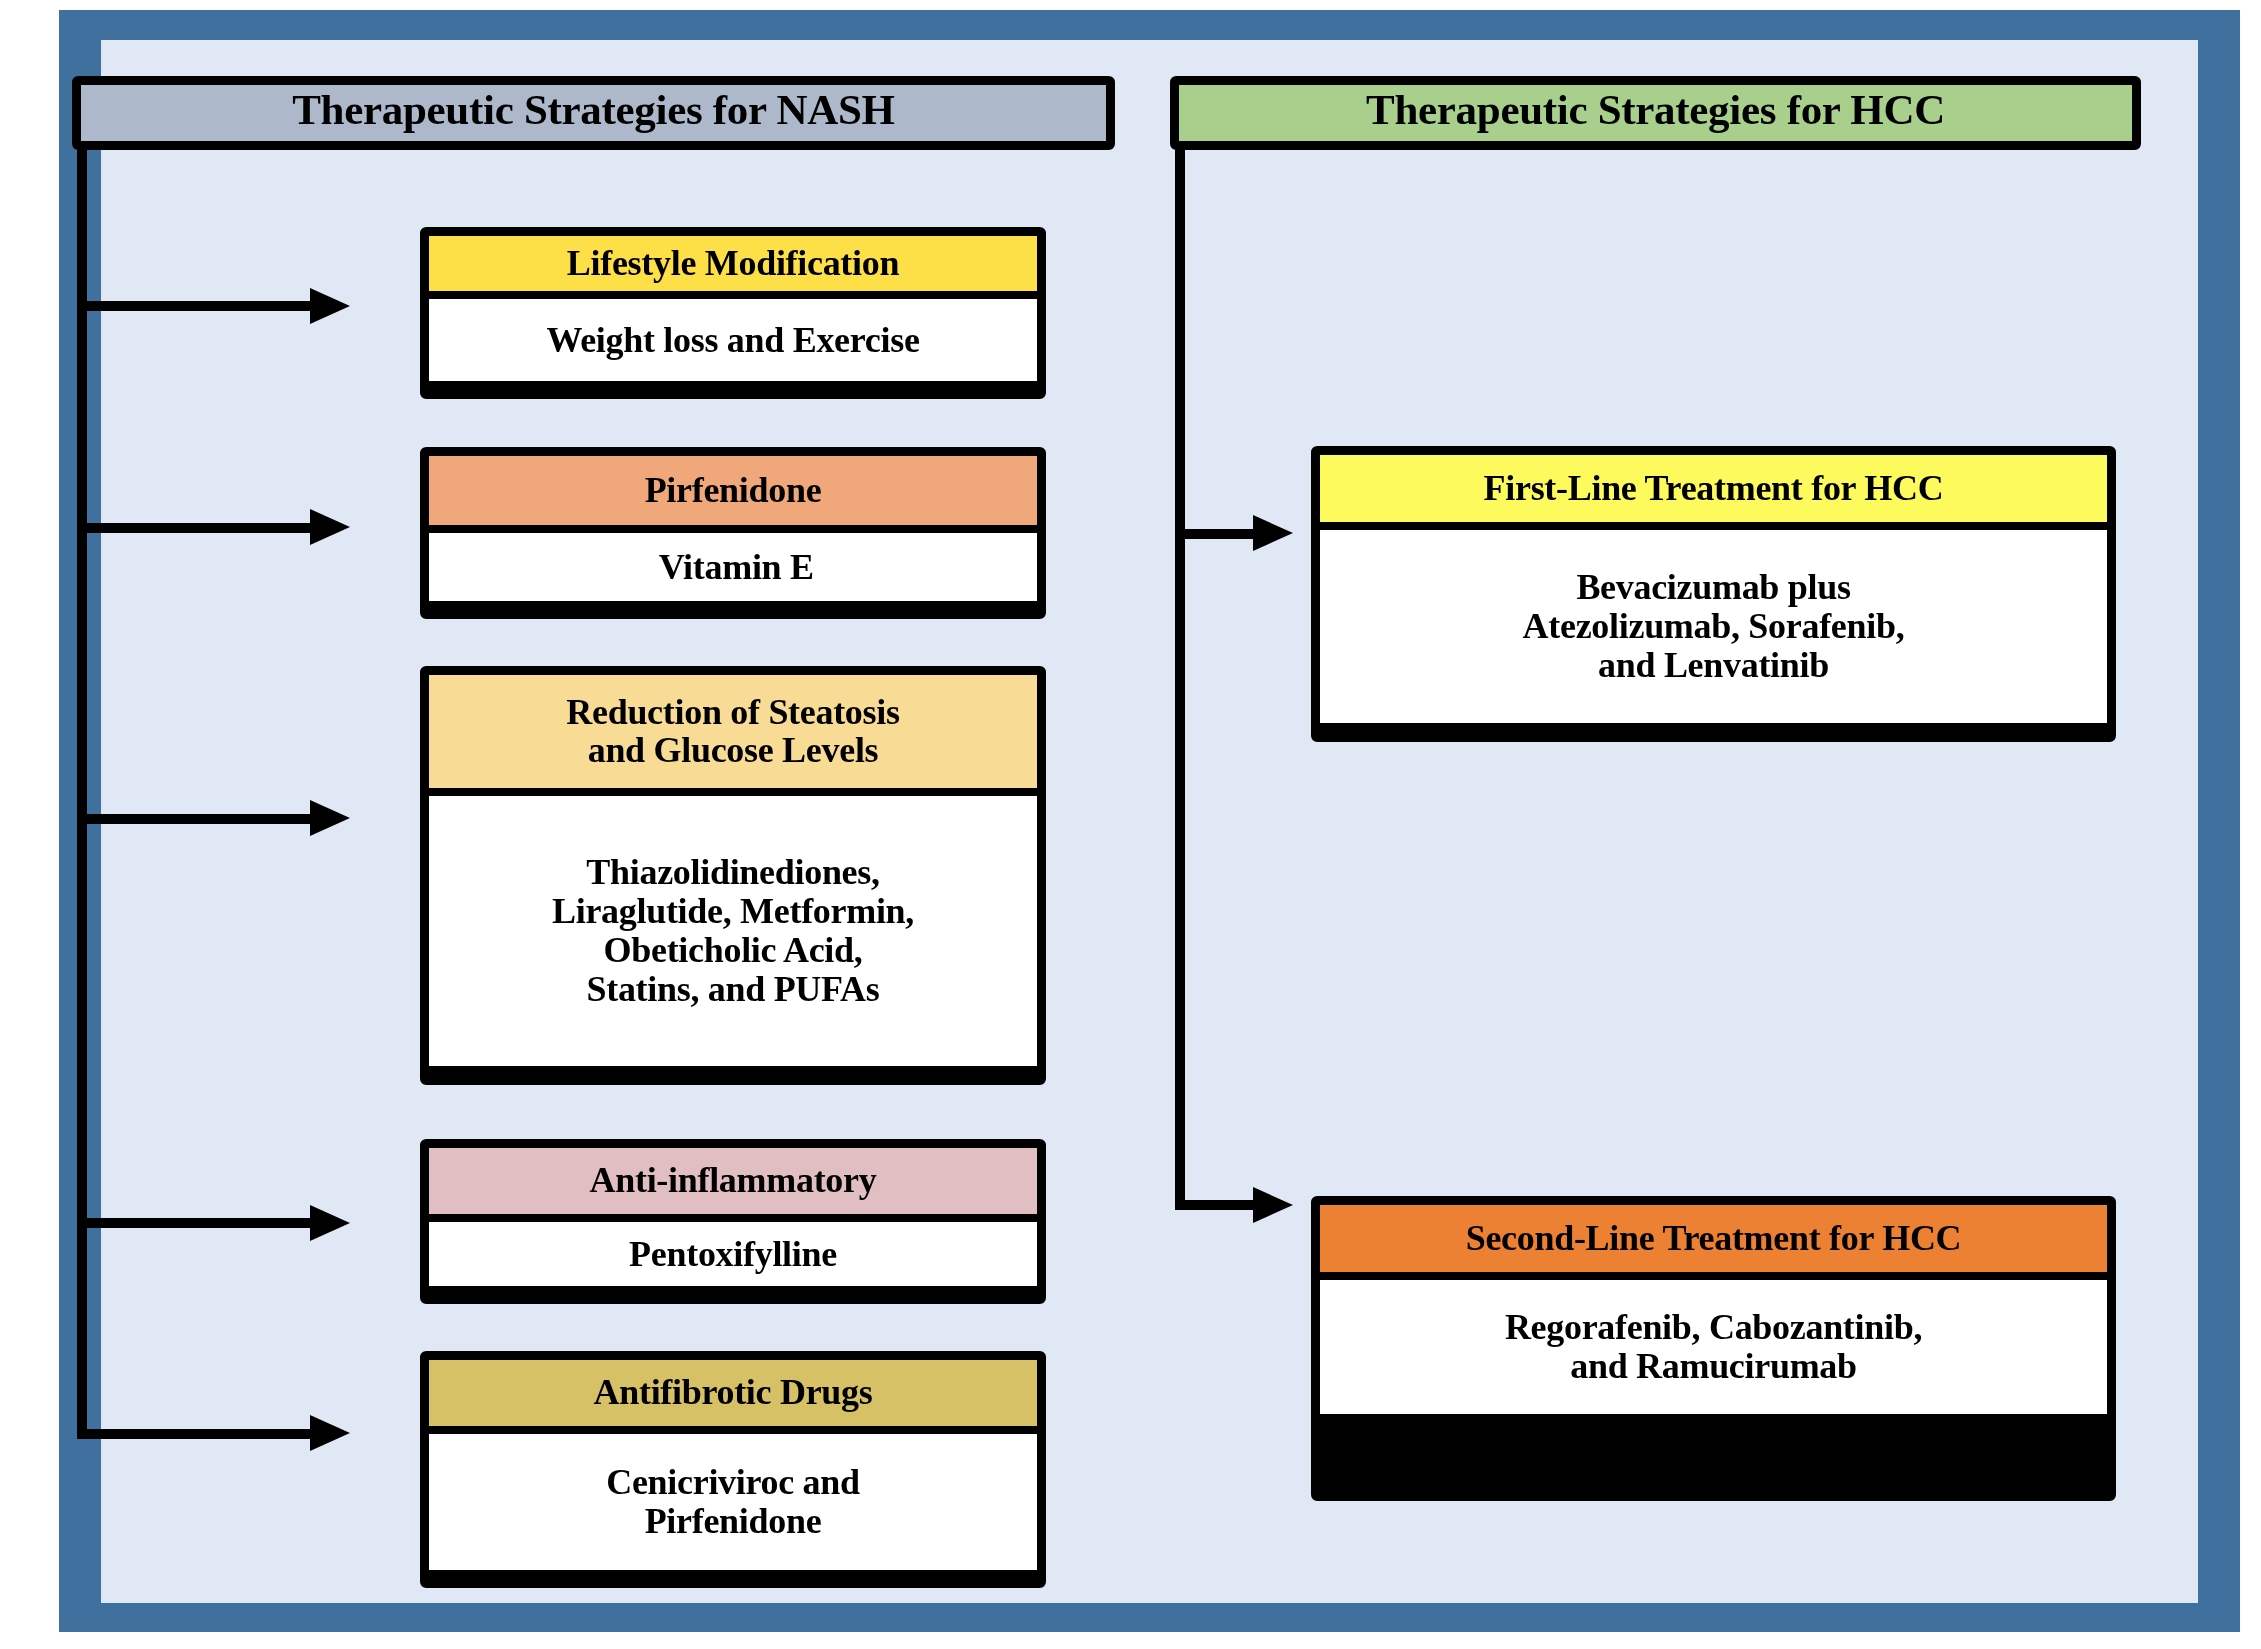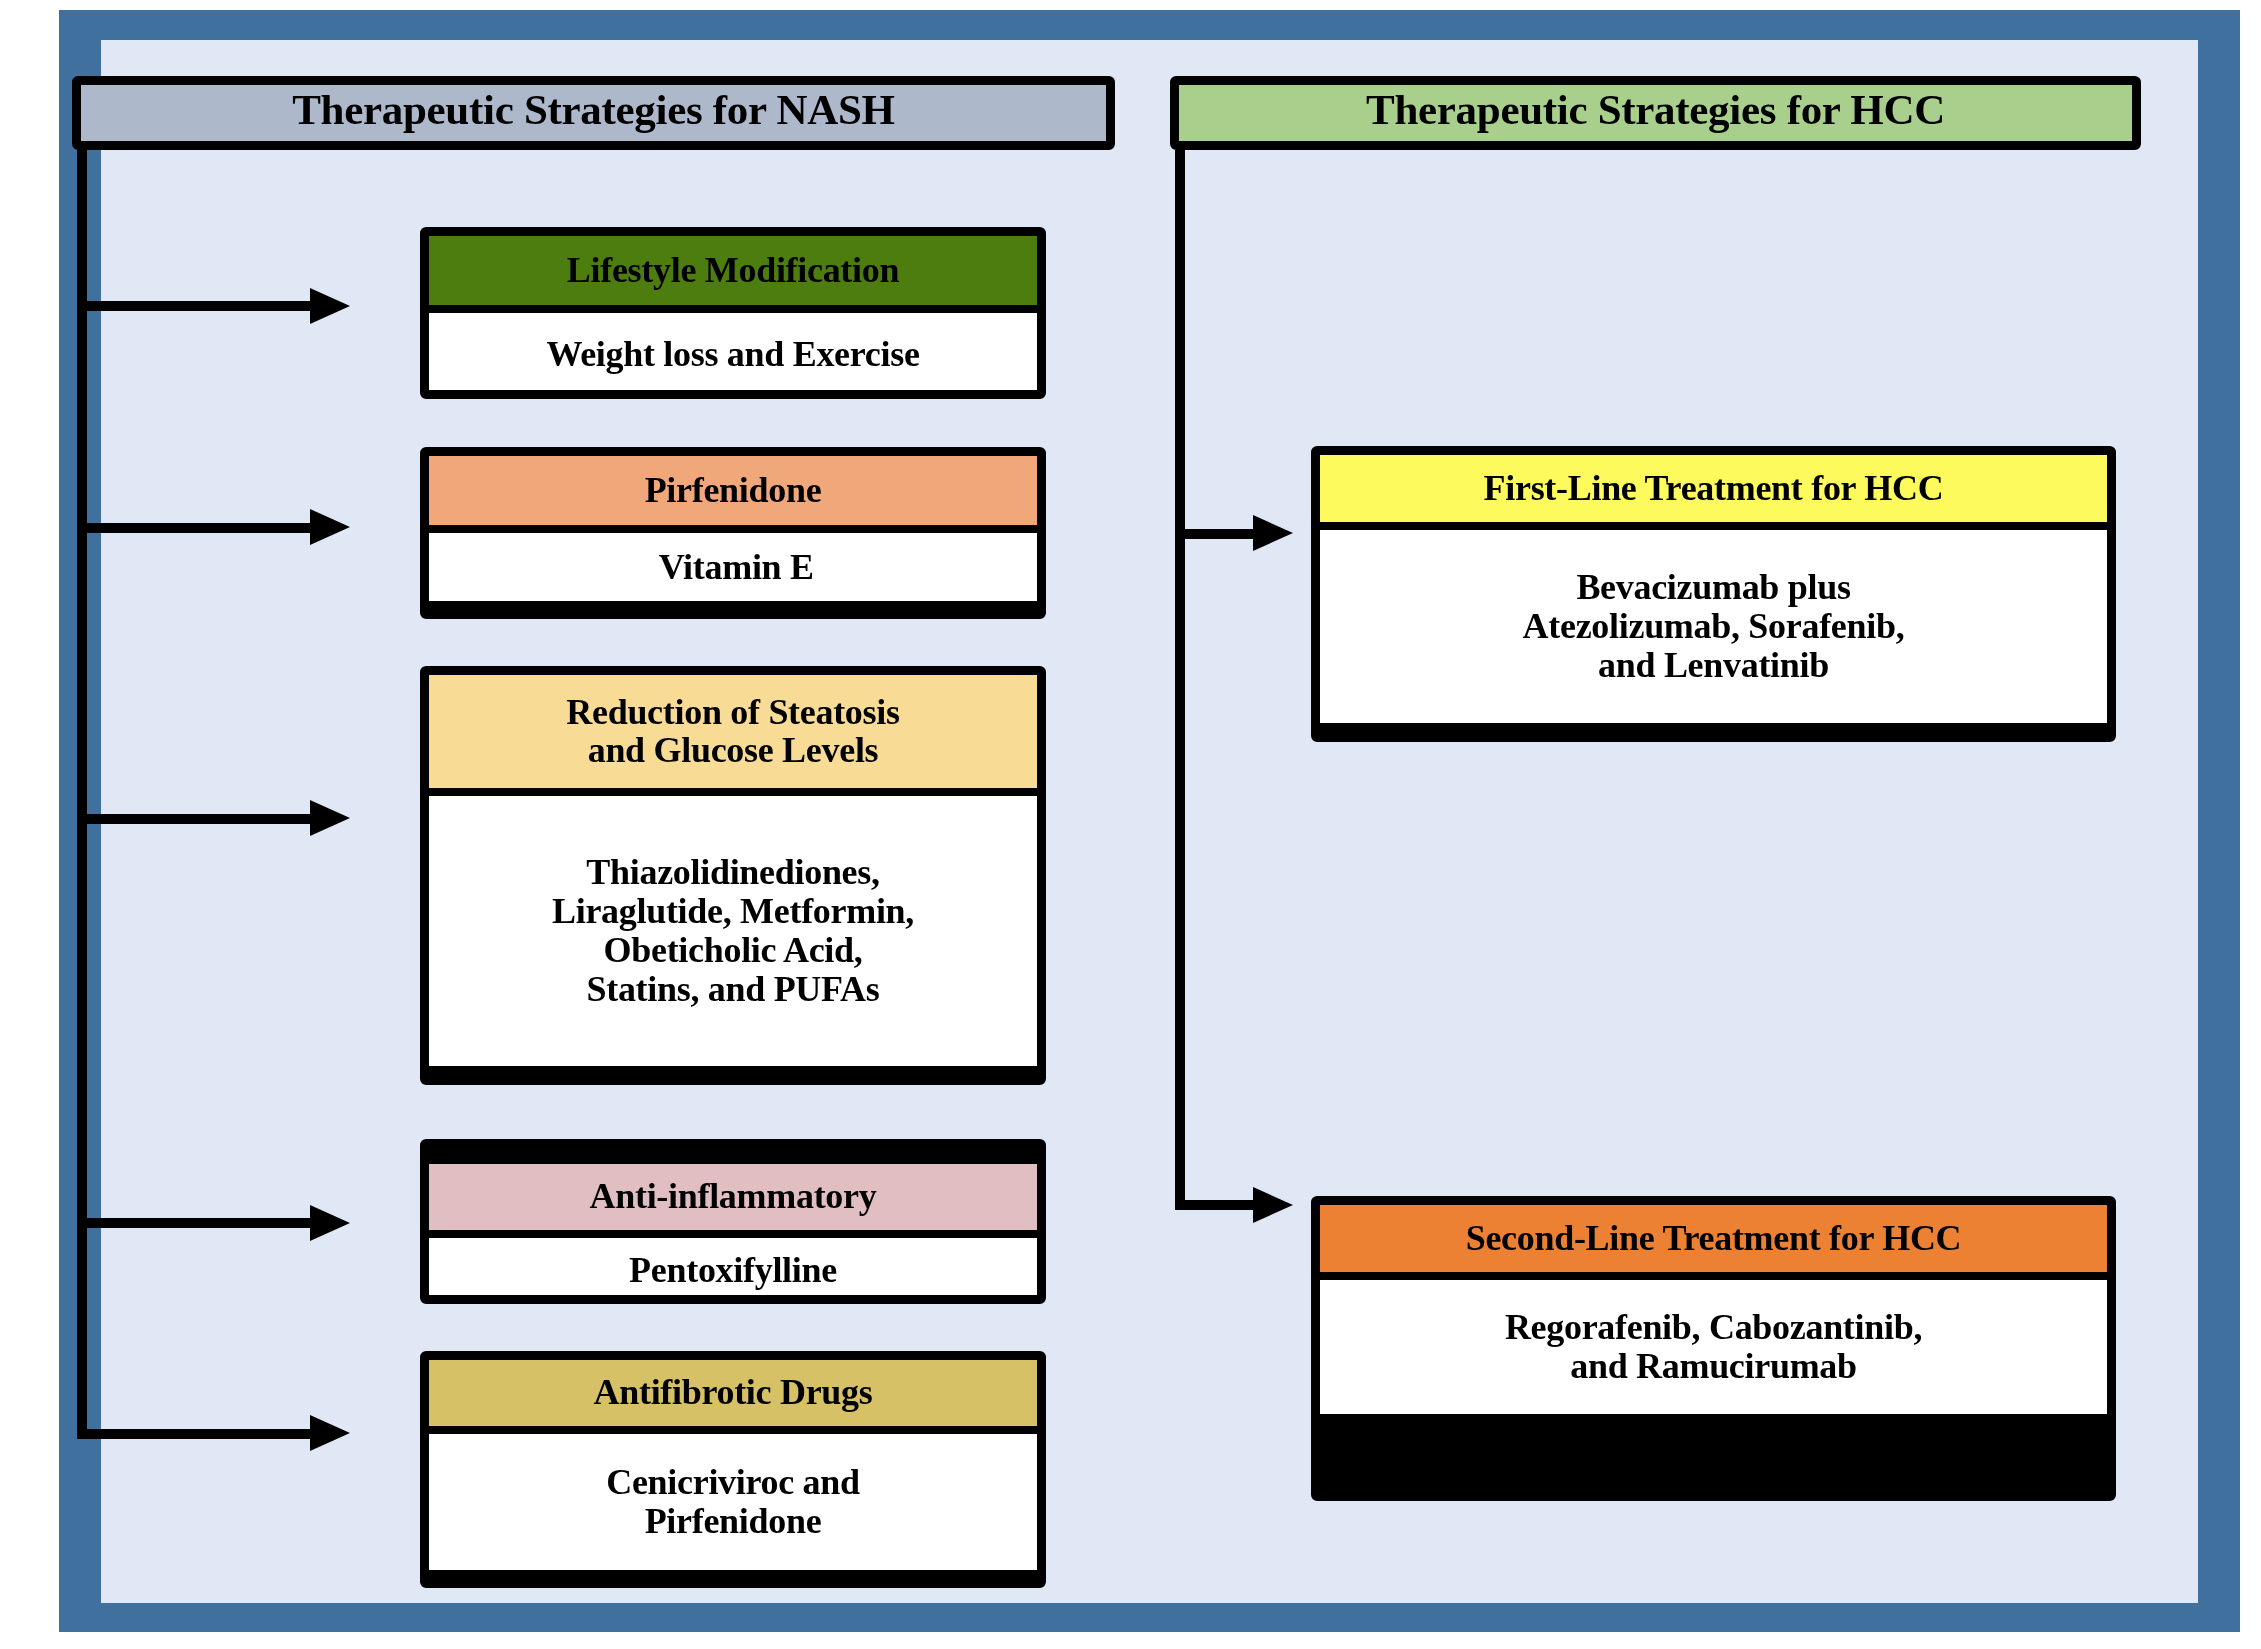--- a/index.html
+++ b/index.html
@@ -138,21 +138,21 @@
   <div class="arm" style="left:77px;top:814px;width:234px;"></div>
   <div class="arrowhead" style="left:310px;top:800px;"></div>
 
   <div class="arm" style="left:77px;top:1218px;width:234px;"></div>
   <div class="arrowhead" style="left:310px;top:1205px;"></div>
 
   <div class="arm" style="left:77px;top:1429px;width:234px;"></div>
   <div class="arrowhead" style="left:310px;top:1415px;"></div>
 
   <div class="card" style="left:420px;top:227px;width:626px;height:172px;">
-    <div class="card-title" style="background:#4d7c0f;height:69px;">
+    <div class="card-title" style="background:#fde047;height:55px;">
       <span>Lifestyle Modification</span>
     </div>
     <div class="card-body" style="height:90px;">
       <span>Weight loss and Exercise</span>
     </div>
   </div>
 
   <div class="card" style="left:420px;top:447px;width:626px;height:172px;">
     <div class="card-title" style="background:#f0a87a;height:69px;">
       <span>Pirfenidone</span>
@@ -169,21 +169,21 @@
     </div>
     <div class="card-body" style="height:278px;">
       <span>Thiazolidinediones,
 Liraglutide, Metformin,
 Obeticholic Acid,
 Statins, and PUFAs</span>
     </div>
   </div>
 
   <div class="card" style="left:420px;top:1139px;width:626px;height:165px;">
-    <div class="card-title" style="background:#e0bec1;height:66px;margin-top:16px;">
+    <div class="card-title" style="background:#e0bec1;height:66px;">
       <span>Anti-inflammatory</span>
     </div>
     <div class="card-body" style="height:72px;">
       <span>Pentoxifylline</span>
     </div>
   </div>
 
   <div class="card" style="left:420px;top:1351px;width:626px;height:237px;">
     <div class="card-title" style="background:#d6c166;height:66px;">
       <span>Antifibrotic Drugs</span>

